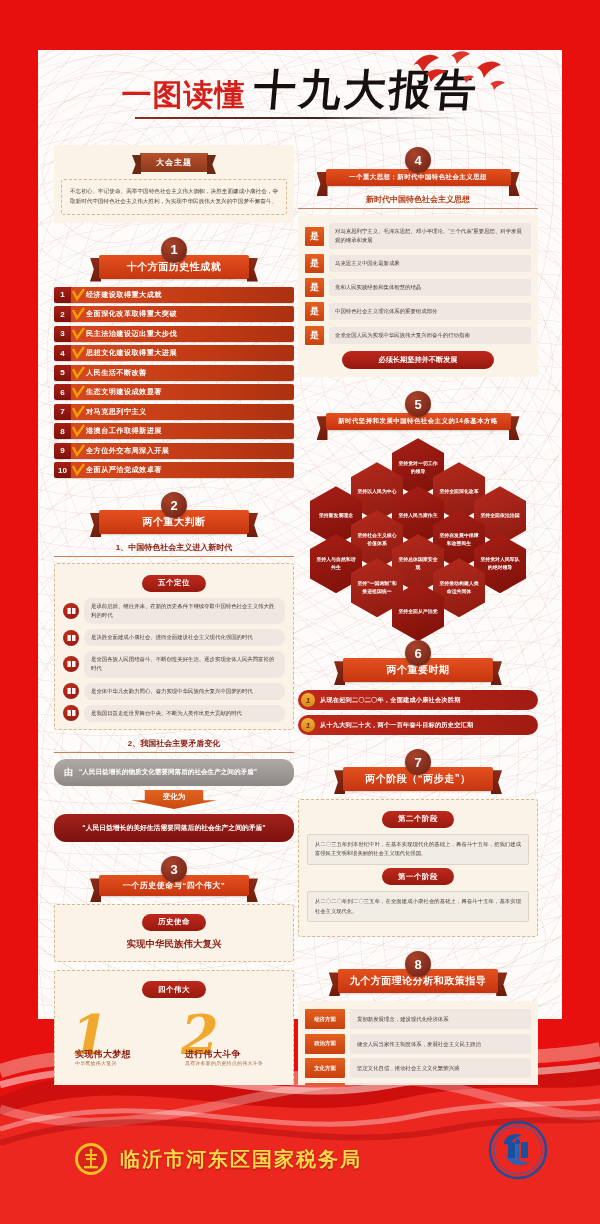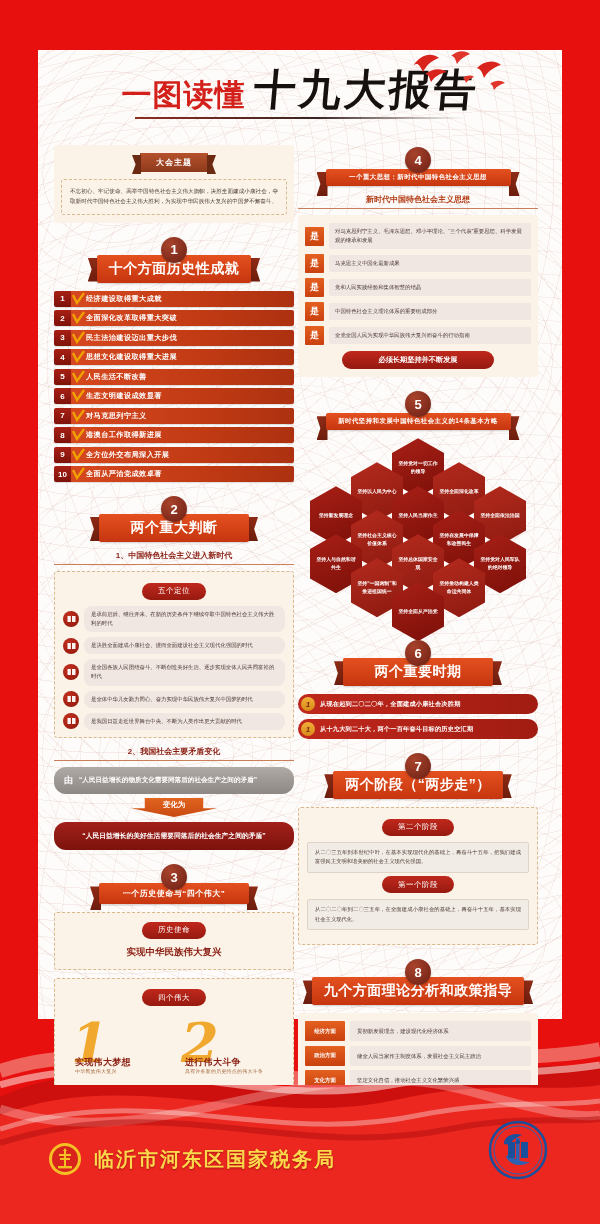--- a/index.html
+++ b/index.html
@@ -91,39 +91,39 @@
     margin: 0 auto -8px;
     background: radial-gradient(circle at 35% 28%, #a8432c, #7e2a1b 70%, #661f13);
     color: #fff; font-size: 13px; font-weight: 700;
     display: flex; align-items: center; justify-content: center;
     position: relative; z-index: 2;
     box-shadow: 0 1px 2px rgba(0,0,0,.25);
   }
   .sec-ribbon {
     position: relative;
     background: linear-gradient(180deg,#e4501f,#c6350f);
-    color: #fff; font-size: 14px; font-weight: 700; letter-spacing: .5px;
+    color: #fff; font-size: 10px; font-weight: 700; letter-spacing: .5px;
     padding: 5px 12px; border-radius: 2px;
     display: inline-block; min-width: 150px;
     box-shadow: 0 1px 2px rgba(0,0,0,.18);
   }
   .sec-ribbon.small { font-size: 6.4px; padding: 4px 10px; min-width: 185px; line-height: 1.4; }
   .sec-ribbon::before, .sec-ribbon::after {
     content: ""; position: absolute; top: 3px; width: 11px; height: 24px;
     background: linear-gradient(180deg,#8e2b16,#6d1d0d);
     z-index: -1;
   }
   .sec-ribbon::before { left: -9px; clip-path: polygon(0 0,100% 0,100% 100%,0 100%,35% 50%); }
   .sec-ribbon::after  { right: -9px; clip-path: polygon(0 0,100% 0,65% 50%,100% 100%,0 100%); }
 
   
   .pill {
     display: inline-block;
     background: linear-gradient(180deg,#c0281c,#971a10);
-    color: #fff; font-size: 7.5px; font-weight: 400;
+    color: #fff; font-size: 7.5px; font-weight: 700;
     padding: 3.5px 16px; border-radius: 9px; letter-spacing: .5px;
   }
   .pill-wrap { text-align: center; margin-bottom: 6px; }
 
   
   .plaque {
     display: inline-block; position: relative;
     background: linear-gradient(180deg,#b5512c,#8e3a1c);
     color: #fff; font-size: 8px; font-weight: 700; letter-spacing: 1px;
     padding: 4px 16px;
@@ -287,21 +287,21 @@
   .sub-head {
     text-align: center; font-size: 8px; font-weight: 700; color: #8a1d12;
     padding-bottom: 3px; margin: 8px 0 6px;
     border-bottom: 1.5px solid #c9805a;
   }
   .sub-head.orange { color: #b33c14; }
 
   
   .wave { position: absolute; left: 0; bottom: 0; width: 600px; height: 205px; }
   .footer-org {
-    position: absolute; left: 48px; bottom: 48px;
+    position: absolute; left: 74px; bottom: 48px;
     display: flex; align-items: center; gap: 12px; z-index: 6;
   }
   .org-name {
     color: #fcd94b; font-size: 20px; font-weight: 700; letter-spacing: 2px;
     text-shadow: 0 1px 2px rgba(100,0,0,.5);
   }
   .tax-logo { width: 34px; height: 34px; }
   .hd-logo { position: absolute; right: 52px; bottom: 44px; width: 60px; height: 60px; z-index: 6; }
 </style>
 </head>

